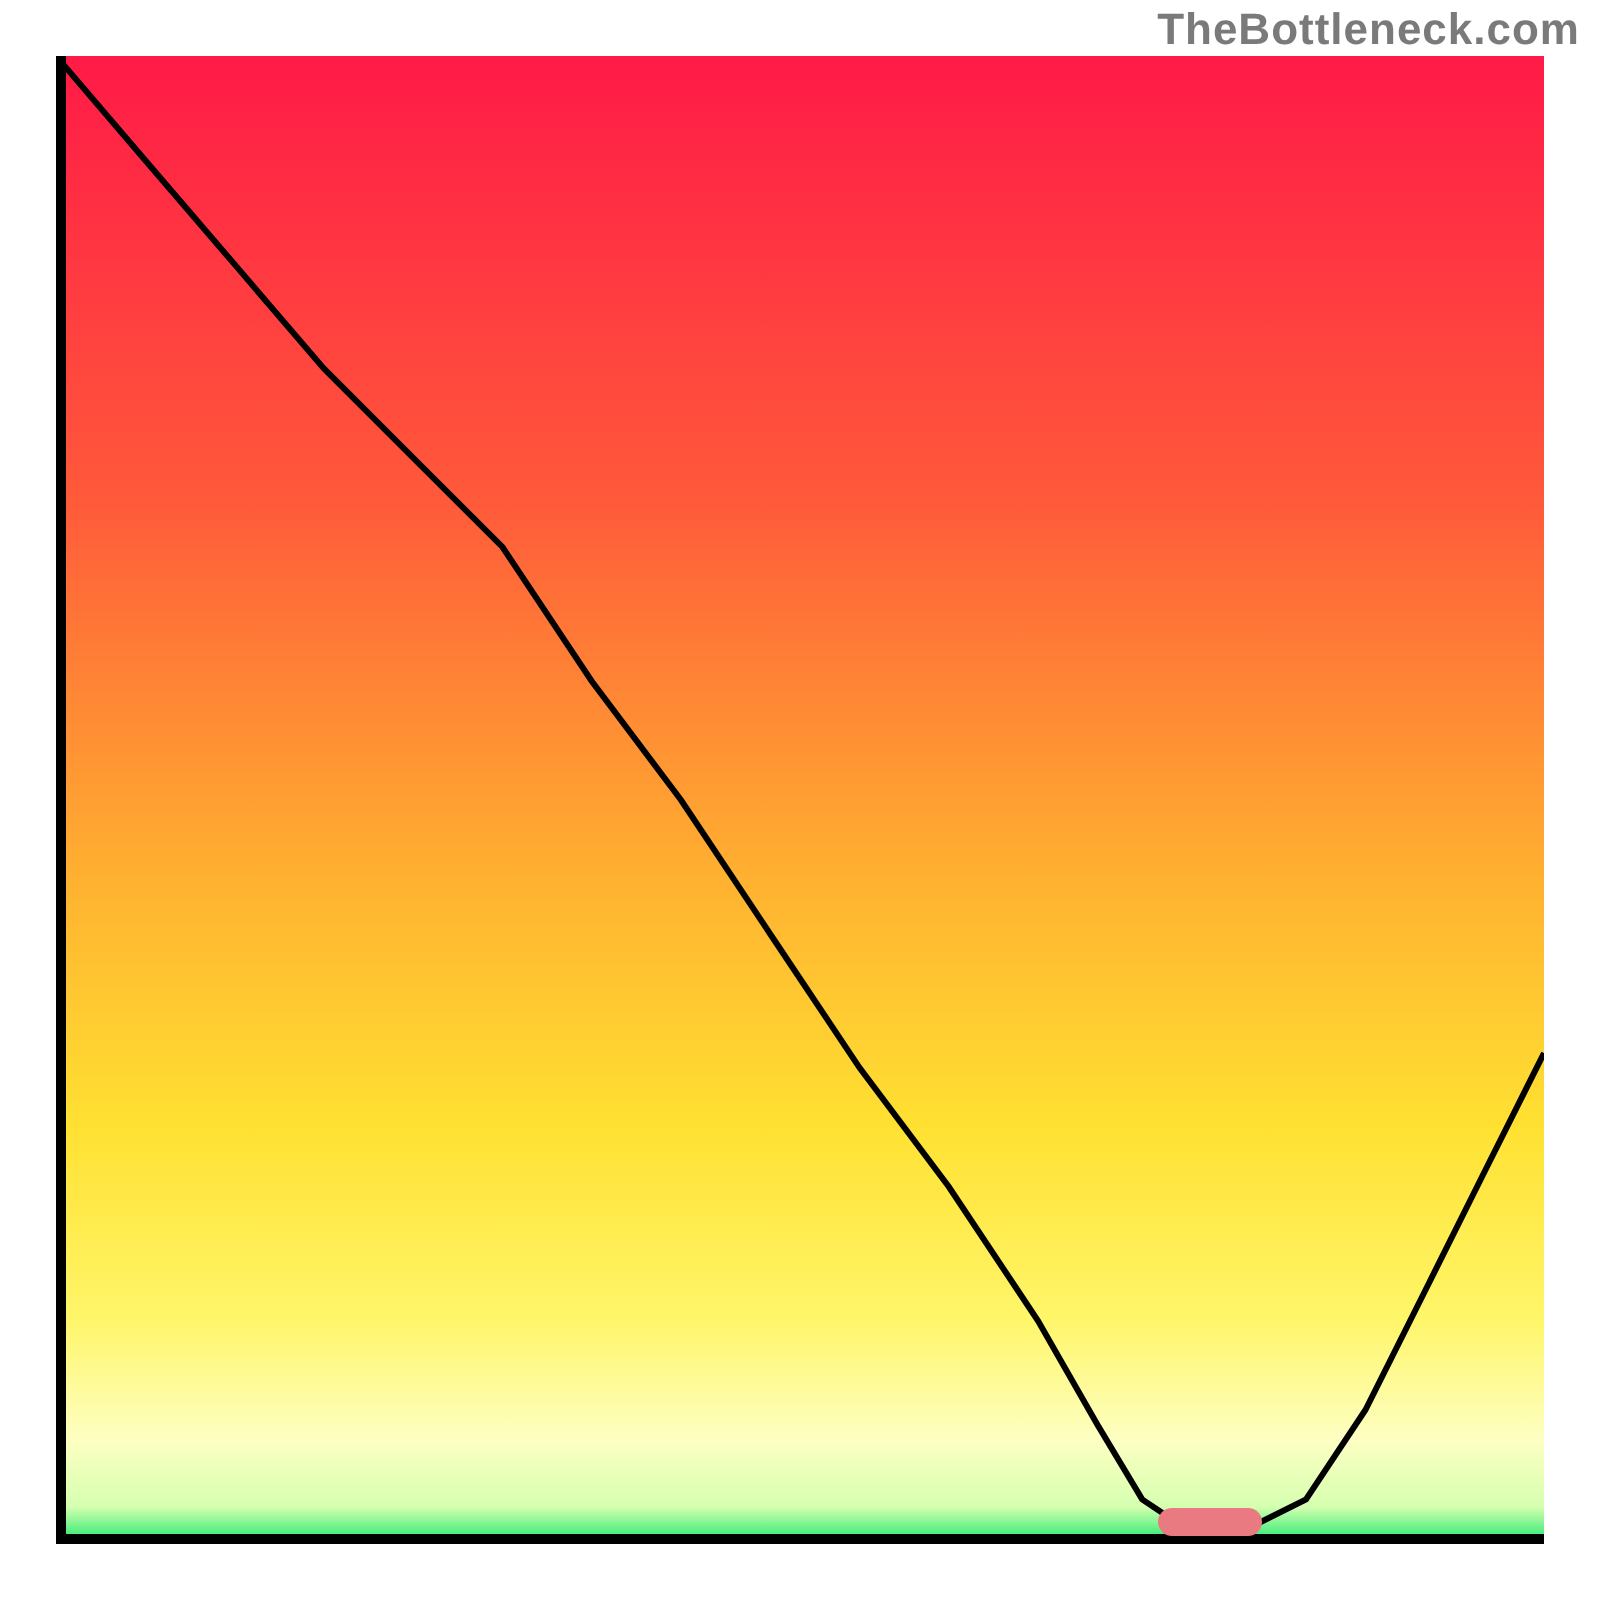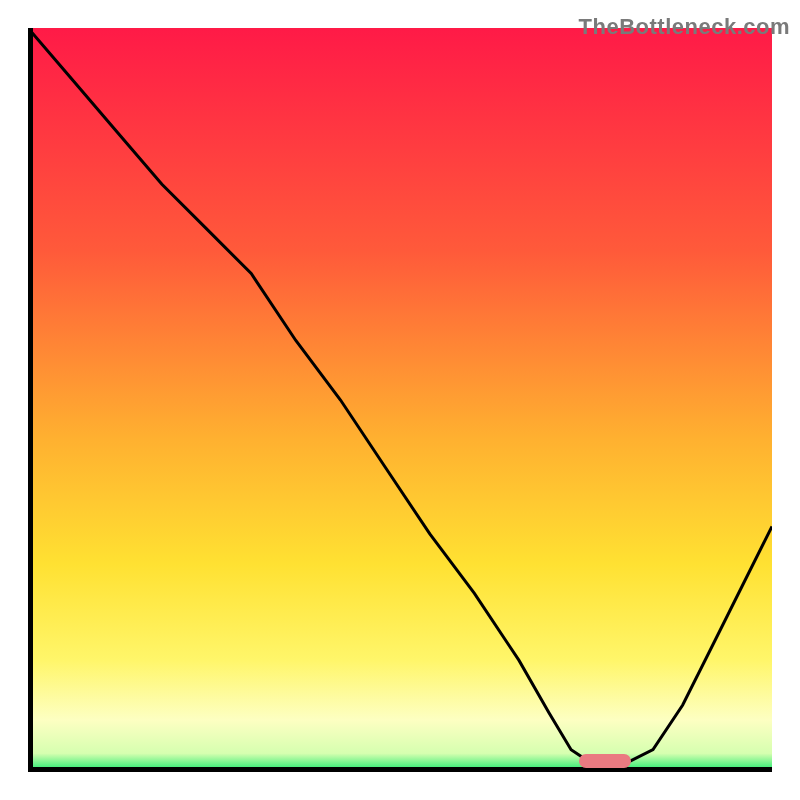--- a/index.html
+++ b/index.html
@@ -10,21 +10,21 @@
     background: #ffffff;
     font-family: Arial, Helvetica, sans-serif;
   }
   .frame {
     position: relative;
     width: 800px;
     height: 800px;
   }
   .watermark {
     position: absolute;
-    top: 14px;
+    top: 2px;
     right: 10px;
     font-size: 22px;
     font-weight: bold;
     color: #7a7a7a;
     letter-spacing: 0.5px;
     z-index: 10;
   }
   .plot {
     position: absolute;
     left: 28px;

